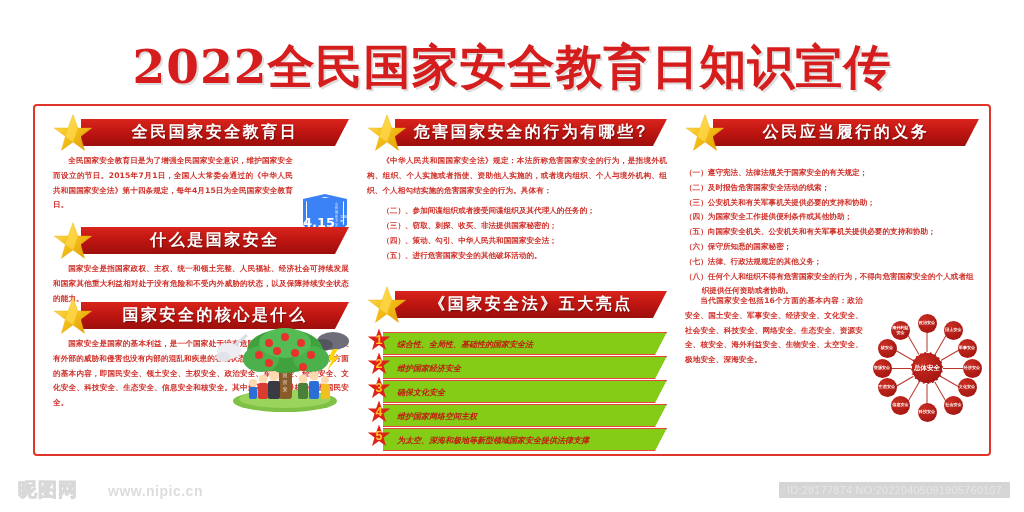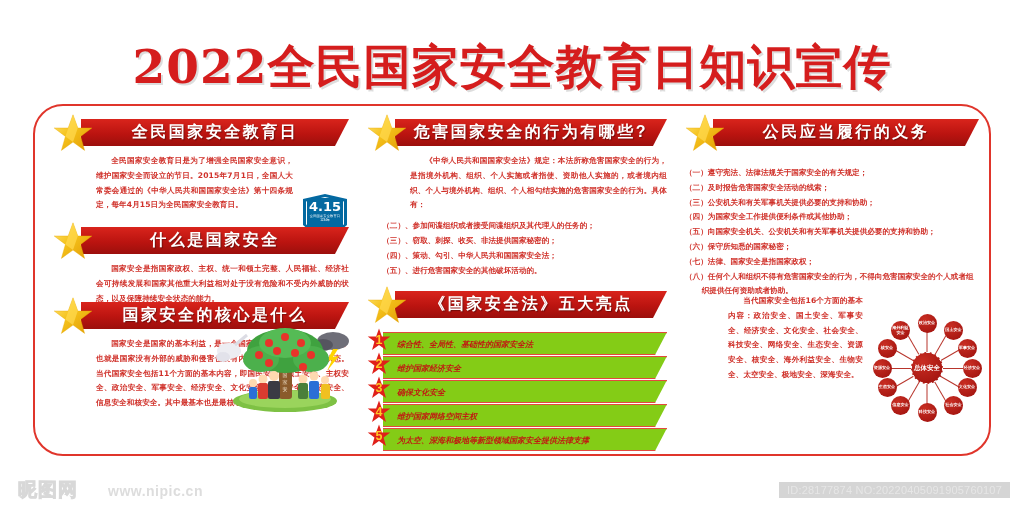--- a/index.html
+++ b/index.html
@@ -21,21 +21,21 @@
     font-family: "DejaVu Serif", "Liberation Serif", serif;
     text-shadow: 2px 2px 0 rgba(180,180,180,0.45);
     white-space: nowrap;
   }
 
   
   .frame {
     position: absolute; left: 33px; top: 104px;
     width: 958px; height: 352px;
     border: 2px solid #e0352b;
-    border-radius: 30px;
+    border-radius: 4px;
   }
 
   
   .col { position: absolute; top: 0; }
   .col-left   { left: 18px;  width: 296px; }
   .col-mid    { left: 332px; width: 300px; }
   .col-right  { left: 650px; width: 294px; }
 
   
   .sec-head { position: relative; height: 30px; margin-bottom: 6px; }
@@ -55,36 +55,36 @@
     position: absolute; left: 0; top: -4px; width: 40px; height: 38px;
     z-index: 3;
   }
 
   
   .body-text {
     color: #d0312a; font-size: 7.6px; line-height: 1.95;
     text-align: justify; letter-spacing: 0.1px;
     font-family: "DejaVu Sans", sans-serif; font-weight: bold;
   }
-  .body-text p { text-indent: 2em; margin-left: 43px; }
+  .body-text p { text-indent: 2em; }
   .list-line { color:#d0312a; font-size:7.6px; line-height:1.95; font-weight:bold;
                font-family:"DejaVu Sans", sans-serif; }
   .list-line.ind { text-indent: 2em; }
   .list-line.hang { padding-left: 2.2em; text-indent: -2.2em; }
 
   
   .badge415 {
     position: absolute; right: 2px; top: 40px; width: 44px; height: 50px;
   }
   .shield {
     width: 44px; height: 50px;
-    background: #0369a1;
+    background: #3b82f6;
     clip-path: polygon(50% 0, 100% 10%, 100% 62%, 50% 100%, 0 62%, 0 10%);
     position: relative;
-    display:flex; flex-direction:column; align-items:center;
+    display:flex; flex-direction:row; align-items:center;
   }
   .shield-inner {
     position:absolute; left:3px; top:3px; width:38px; height:44px;
     border: 1px solid #fff;
     clip-path: polygon(50% 0, 100% 10%, 100% 62%, 50% 100%, 0 62%, 0 10%);
   }
   .shield .num {
     margin-top: 6px; color:#fff; font-size:13px; font-weight:bold;
     font-family:"DejaVu Sans", sans-serif; line-height:1; z-index:2;
   }
@@ -390,21 +390,21 @@
             <span>公民应当履行的义务</span>
           </div>
         </div>
         <div style="margin-top:18px;">
           <div class="list-line">（一）遵守宪法、法律法规关于国家安全的有关规定；</div>
           <div class="list-line">（二）及时报告危害国家安全活动的线索；</div>
           <div class="list-line">（三）公安机关和有关军事机关提供必要的支持和协助；</div>
           <div class="list-line">（四）为国家安全工作提供便利条件或其他协助；</div>
           <div class="list-line">（五）向国家安全机关、公安机关和有关军事机关提供必要的支持和协助；</div>
           <div class="list-line">（六）保守所知悉的国家秘密；</div>
-          <div class="list-line">（七）法律、国家安全是指国家政权；</div>
+          <div class="list-line">（七）法律、行政法规规定的其他义务；</div>
           <div class="list-line hang">（八）任何个人和组织不得有危害国家安全的行为，不得向危害国家安全的个人或者组织提供任何资助或者协助。</div>
         </div>
       </div>
 
       <div style="position:absolute;left:0;top:184px;width:294px;">
 
         <div class="body-text" style="width:178px;margin-top:4px;">
           <p>当代国家安全包括16个方面的基本内容：政治安全、国土安全、军事安全、经济安全、文化安全、社会安全、科技安全、网络安全、生态安全、资源安全、核安全、海外利益安全、生物安全、太空安全、极地安全、深海安全。</p>
         </div>
 

